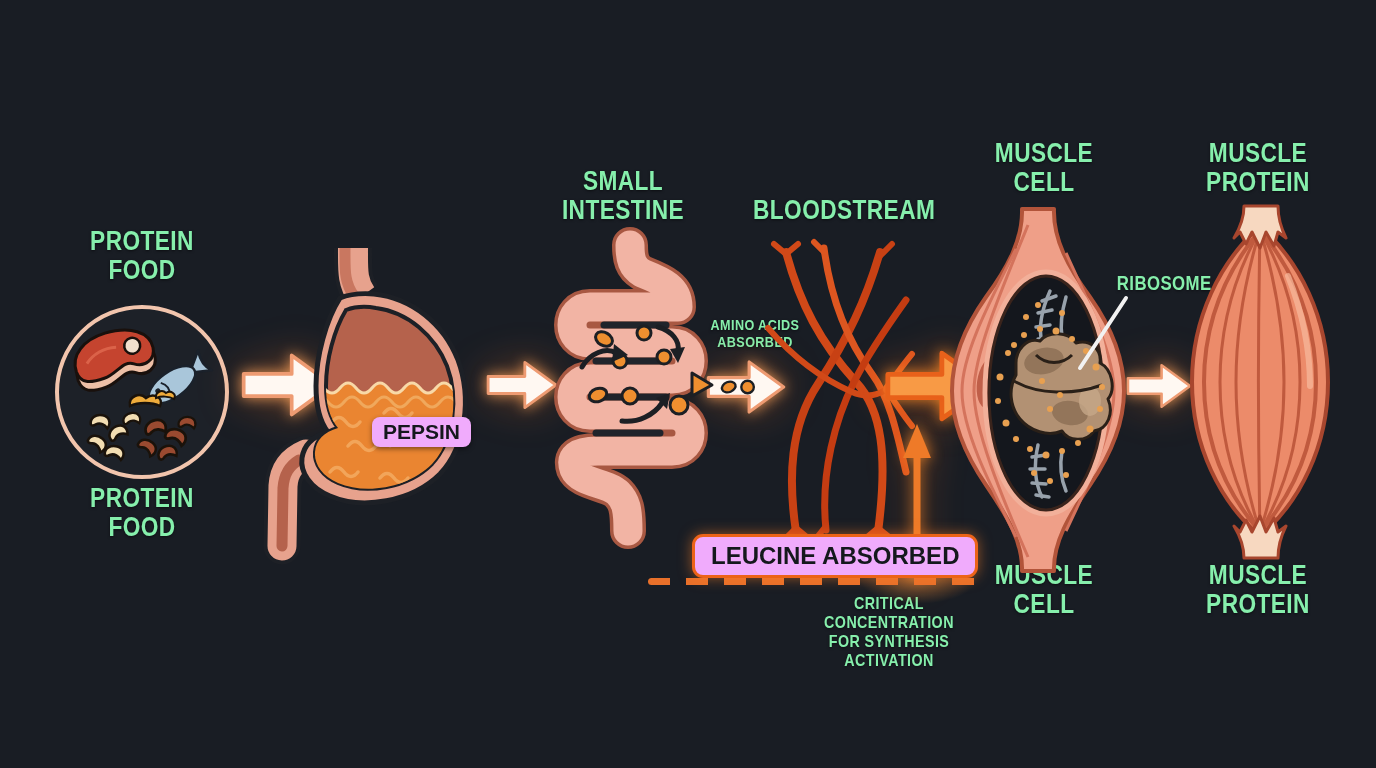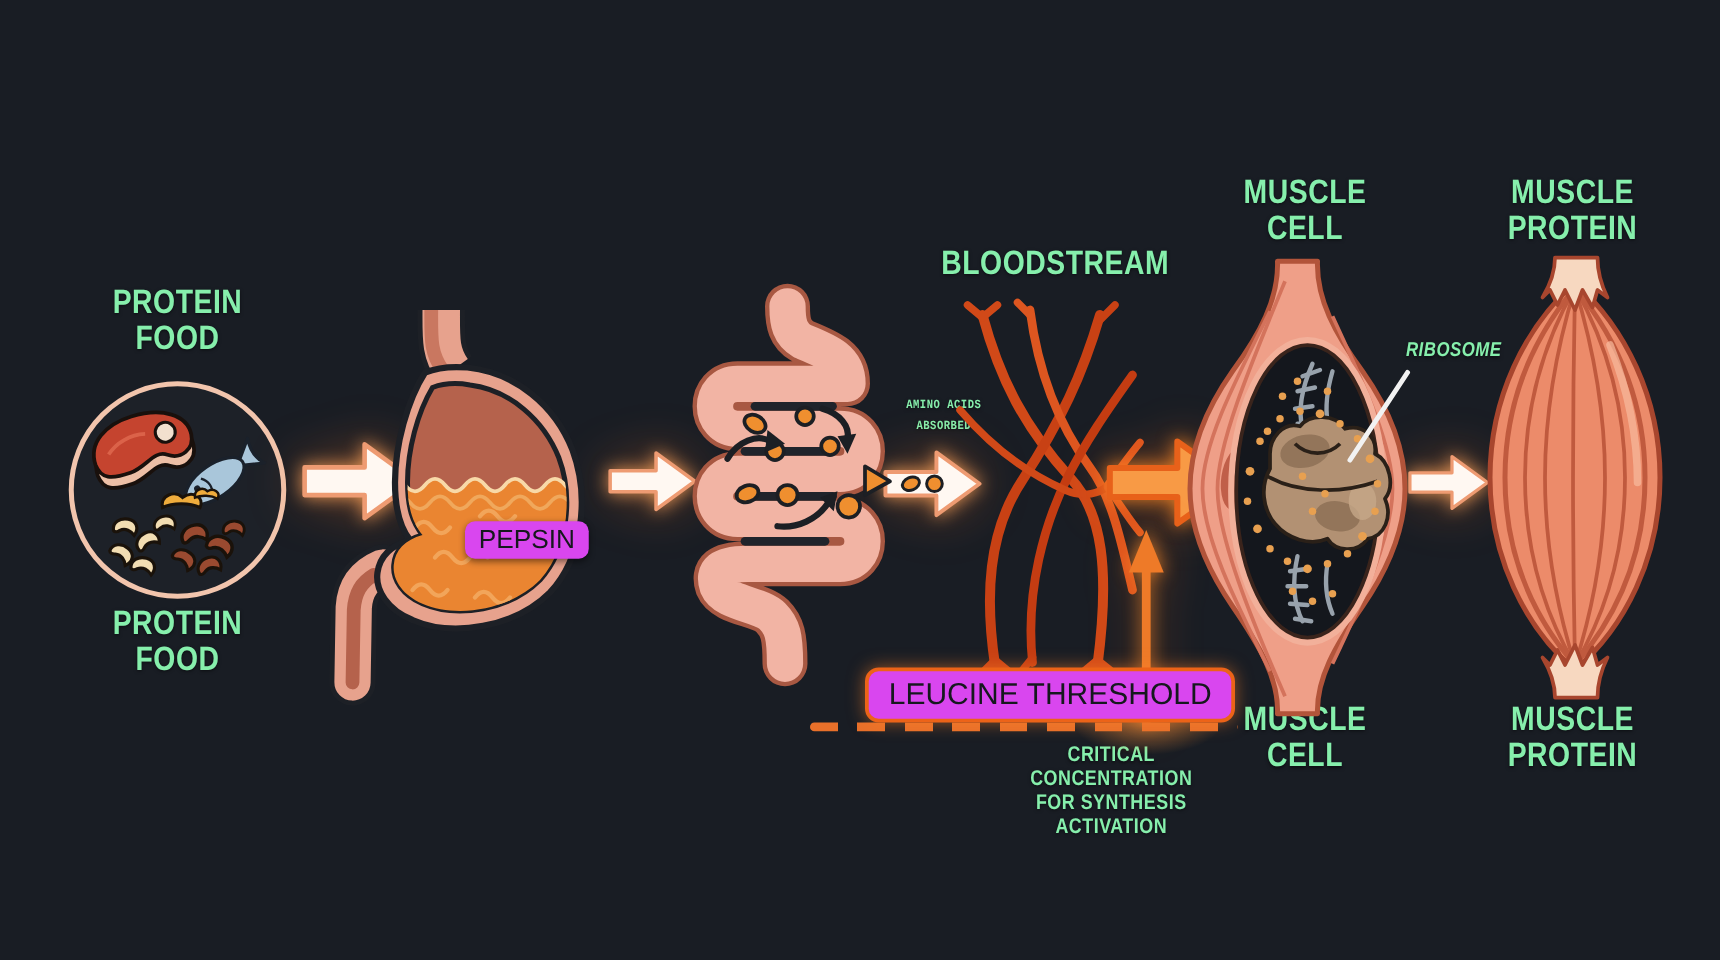--- a/index.html
+++ b/index.html
@@ -2,23 +2,23 @@
 <html><head>
 <meta charset="utf-8">
 <style>
   html,body{margin:0;padding:0;background:#14171d;}
   #stage{position:relative;width:1376px;height:768px;background:#191d24;overflow:hidden;
          font-family:"Liberation Sans","DejaVu Sans",sans-serif;}
   .lbl{position:absolute;color:#86efac;font-weight:bold;text-align:center;
        text-shadow:0 1px 3px rgba(0,0,0,.55);letter-spacing:.5px;}
   .cond{display:block;transform:scaleX(.84);transform-origin:50% 50%;}
   .h1{font-size:27px;line-height:29px;}
-  .note{font-size:10px;line-height:17px;font-family:Liberation Mono, monospace;}
+  .note{font-size:15px;line-height:17px;}
   .sub{font-size:17px;line-height:19px;}
-  .badge{position:absolute;background:#d946ef;color:#15181d;font-weight:normal;
+  .badge{position:absolute;background:#f0abfc;color:#15181d;font-weight:bold;
          border-radius:8px;box-shadow:0 2px 5px rgba(0,0,0,.45);text-align:left;}
   .pepsin{font-size:21px;padding:3px 11px;}
   .leucine{font-size:24px;padding:5px 16px;border:3px solid #ec6318;border-radius:11px;
            box-shadow:0 0 14px rgba(255,130,40,.55);}
   svg{position:absolute;overflow:visible;}
   .glowarrow{filter:drop-shadow(0 0 7px rgba(255,165,90,.85)) drop-shadow(0 0 20px rgba(255,120,40,.35));}
   .oglow{filter:drop-shadow(0 0 7px rgba(255,140,40,.8)) drop-shadow(0 0 18px rgba(255,110,20,.4));}
   .dashline{position:absolute;left:648px;top:578px;width:342px;height:7px;border-radius:4px;
             background:repeating-linear-gradient(90deg,#e8702a 0 22px,transparent 22px 38px);}
   .dashglow{position:absolute;left:858px;top:552px;width:120px;height:52px;
@@ -30,20 +30,24 @@
 <div id="stage">
 
   <div class="lbl h1" style="left:62px;top:227px;width:160px;">
     <span class="cond">PROTEIN</span>
     <span class="cond">FOOD</span>
   </div>
   <div class="lbl h1" style="left:62px;top:484px;width:160px;">
     <span class="cond">PROTEIN</span>
     <span class="cond">FOOD</span>
   </div>
+  <div class="lbl h1" style="left:533px;top:167px;width:180px;">
+    <span class="cond">SMALL</span>
+    <span class="cond">INTESTINE</span>
+  </div>
   <div class="lbl h1" style="left:737px;top:196px;width:200px;text-align:center;">
     <span class="cond">BLOODSTREAM</span>
   </div>
   <div class="lbl h1" style="left:964px;top:139px;width:160px;">
     <span class="cond">MUSCLE</span>
     <span class="cond">CELL</span>
   </div>
   <div class="lbl h1" style="left:1178px;top:139px;width:160px;">
     <span class="cond">MUSCLE</span>
     <span class="cond">PROTEIN</span>
@@ -53,21 +57,21 @@
     <span class="cond">CELL</span>
   </div>
   <div class="lbl h1" style="left:1178px;top:561px;width:160px;">
     <span class="cond">MUSCLE</span>
     <span class="cond">PROTEIN</span>
   </div>
   <div class="lbl note" style="left:685px;top:316px;width:140px;">
     <span class="cond">AMINO ACIDS</span>
     <span class="cond">ABSORBED</span>
   </div>
-  <div class="lbl" style="left:1108px;top:272px;width:110px;font-size:16px;font-style:italic;">
+  <div class="lbl" style="left:1108px;top:272px;width:110px;font-size:20px;">
     <span class="cond">RIBOSOME</span>
   </div>
   <div class="lbl sub" style="left:778px;top:594px;width:222px;">
     <span class="cond">CRITICAL CONCENTRATION</span>
     <span class="cond">FOR SYNTHESIS ACTIVATION</span>
   </div>
 
   <svg style="left:52px;top:302px;" width="180" height="180" viewBox="0 0 180 180">
     <circle cx="90" cy="90" r="85" fill="rgba(255,255,255,0.02)" stroke="#f2c5ad" stroke-width="4"></circle>
     <g transform="translate(62,64) rotate(-12)">
@@ -210,21 +214,21 @@
   <svg class="oglow" style="left:884px;top:344px;" width="108" height="84" viewBox="0 0 112 86">
     <path d="M4 31 L60 31 L60 9 L108 43 L60 77 L60 55 L4 55 Z" fill="#f89a45" stroke="#e8611a" stroke-width="5" stroke-linejoin="round"></path>
   </svg>
   <svg class="oglow" style="left:896px;top:420px;" width="42" height="160" viewBox="0 0 42 160">
     <path d="M 21 158 L 21 34" stroke="#ee7a28" stroke-width="7" fill="none"></path>
     <polygon points="21,4 7,38 35,38" fill="#ee7a28"></polygon>
   </svg>
   <div class="dashglow"></div>
   <div class="dashline"></div>
   <div class="badge leucine" style="left:692px;top:534px;">
-    <span>LEUCINE THRESHOLD</span>
+    <span>LEUCINE ABSORBED</span>
   </div>
 
   <svg style="left:950px;top:205px;" width="180" height="370" viewBox="0 0 180 370">
     <path d="M 72 4 L 104 4 C 103 34 118 62 140 92 C 164 126 174 156 174 186 C 174 216 162 248 140 280 C 118 312 103 338 104 366 L 72 366 C 73 338 58 312 36 280 C 14 248 2 216 2 186 C 2 156 12 126 36 92 C 58 62 73 34 72 4 Z" fill="#ef9f88" stroke="#b2543a" stroke-width="4" stroke-linejoin="round"></path>
     <g fill="none" stroke="#d4735c" stroke-width="3">
       <path d="M 66 44 C 38 100 12 150 12 186 C 12 224 38 276 66 332"></path>
       <path d="M 78 20 C 50 88 24 150 24 186 C 24 224 50 288 78 352"></path>
       <path d="M 116 48 C 140 100 164 150 164 186 C 164 224 140 276 116 326"></path>
     </g>
     <ellipse cx="40" cy="178" rx="13" ry="26" transform="rotate(8 40 178)" fill="#c05f49"></ellipse>

